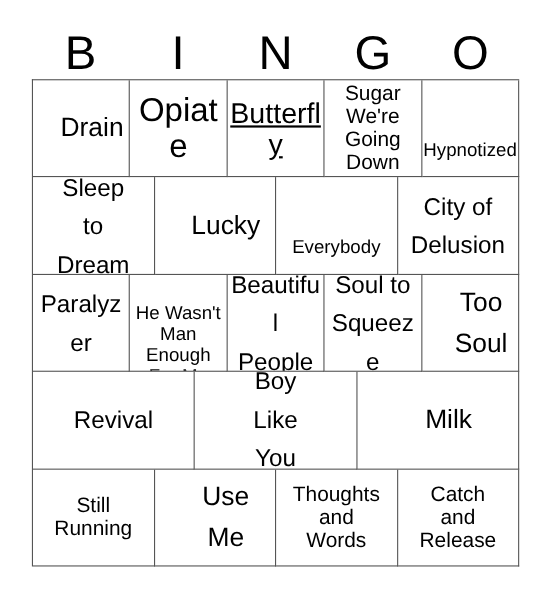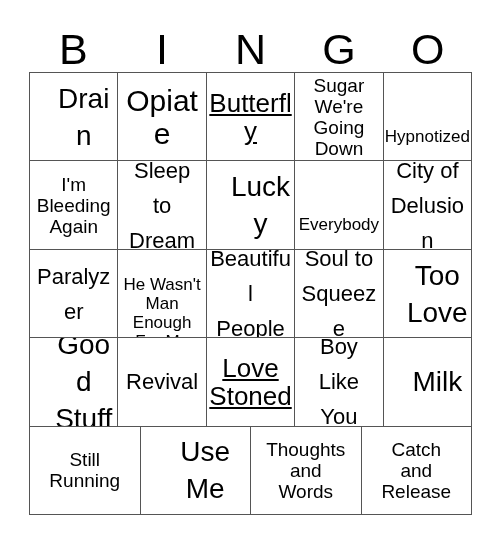--- a/index.html
+++ b/index.html
@@ -77,21 +77,21 @@
   }
   .cell-text {
     display: block;
     width: 100%;
     text-align: center;
     color: #000000;
     white-space: pre-line;
     word-break: break-word;
   }
   
-  .fs-xxl .cell-text { font-size: 28px; line-height: 37px; padding-left: 20px; }
+  .fs-xxl .cell-text { font-size: 24px; line-height: 37px; padding-left: 20px; }
   .fs-xl  .cell-text { font-size: 30px; line-height: 33px; }
   .fs-lg  .cell-text { font-size: 26px; line-height: 28px; text-decoration: underline; }
   .fs-md  .cell-text { font-size: 22px; line-height: 35px; }
   .fs-sm  .cell-text { font-size: 19px; line-height: 21px; }
   .fs-xs  .cell-text { font-size: 17px; line-height: 19px; margin-top: 39px; }
 </style>
 </head>
 <body>
 
 <div id="bingo-card">
@@ -121,25 +121,20 @@
 We're
 Going
 Down</span>
         </div>
       <div class="grid-cell fs-xs">
           <span class="cell-text">Hypnotized</span>
         </div>
     </div>
 
     <div class="grid-row">
-      <div class="grid-cell fs-sm">
-          <span class="cell-text">I'm
-Bleeding
-Again</span>
-        </div>
       <div class="grid-cell fs-md">
           <span class="cell-text">Sleep
 to
 Dream</span>
         </div>
       <div class="grid-cell fs-xxl">
           <span class="cell-text">Lucky</span>
         </div>
       <div class="grid-cell fs-xs">
           <span class="cell-text">Everybody</span>
@@ -163,35 +158,27 @@
       <div class="grid-cell fs-md">
           <span class="cell-text">Beautiful
 People</span>
         </div>
       <div class="grid-cell fs-md">
           <span class="cell-text">Soul to
 Squeeze</span>
         </div>
       <div class="grid-cell fs-xxl">
           <span class="cell-text">Too
-Love</span>
-        </div>
-    </div>
-
-    <div class="grid-row">
-      <div class="grid-cell fs-xxl">
-          <span class="cell-text">Good
-Stuff</span>
-        </div>
+Soul</span>
+        </div>
+    </div>
+
+    <div class="grid-row">
       <div class="grid-cell fs-md">
           <span class="cell-text">Revival</span>
-        </div>
-      <div class="grid-cell fs-lg">
-          <span class="cell-text">Love
-Stoned</span>
         </div>
       <div class="grid-cell fs-md">
           <span class="cell-text">Boy
 Like
 You</span>
         </div>
       <div class="grid-cell fs-xxl">
           <span class="cell-text">Milk</span>
         </div>
     </div>

